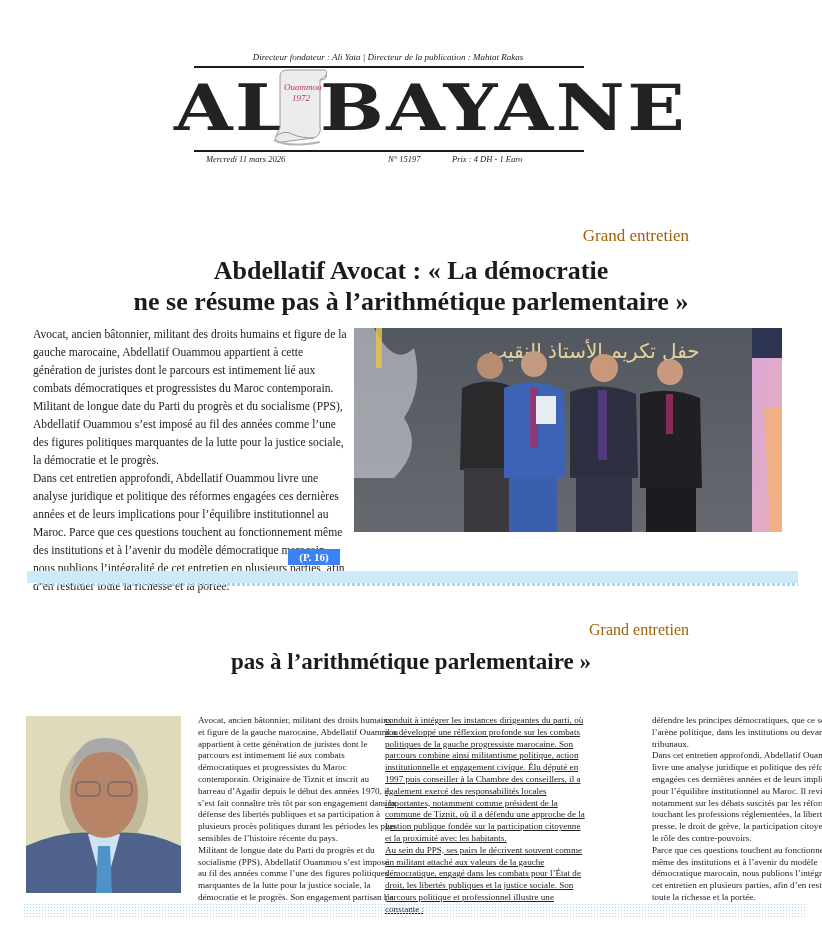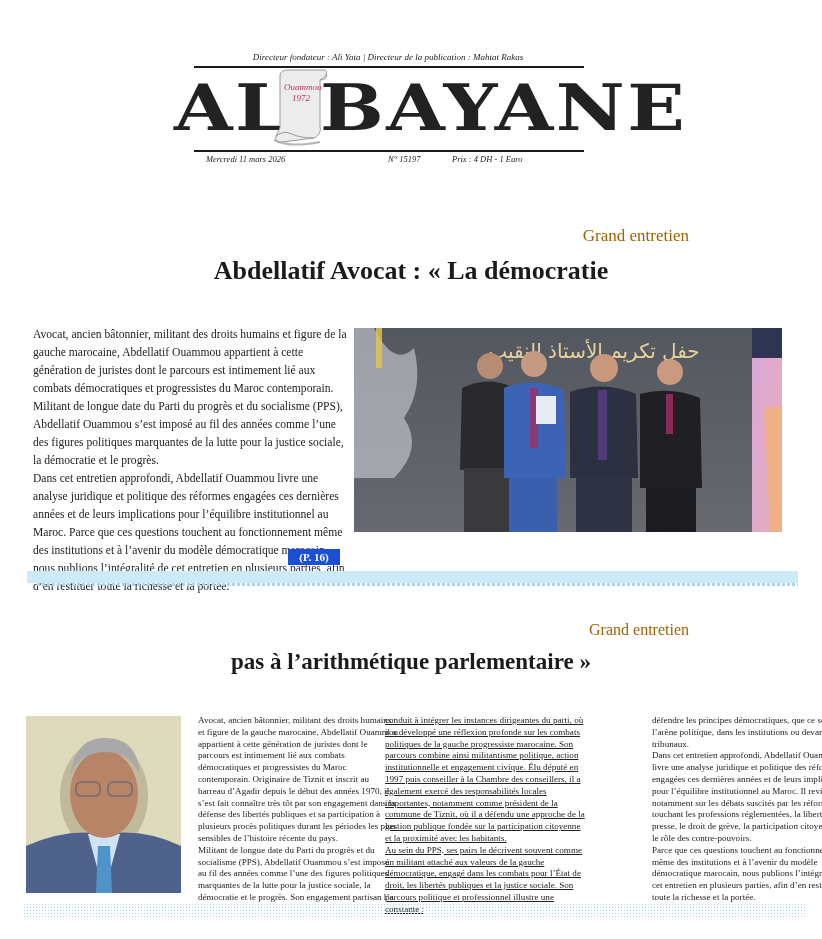--- a/index.html
+++ b/index.html
@@ -22,21 +22,21 @@
     .mast-number { left:218px; }
     .mast-price { left:282px; }
 
     
     .kicker { position:absolute; width:689px; text-align:right; font-size:17px; color:#a16207; }
     .headline { position:absolute; width:822px; text-align:center; font-weight:bold; color:#1b1b1b; line-height:30px; }
     .a1-kicker { top:226px; }
     .a1-headline { top:255px; font-size:26px; line-height:31px; }
     .a1-lead { position:absolute; left:33px; top:326px; width:314px; font-size:11.6px; line-height:18px; color:#222; }
     .a1-lead p { margin:0; }
-    .page-ref { position:absolute; left:288px; top:549px; width:52px; height:16px; background:#1d4ed8; color:#fff; font-size:11px; font-weight:bold; text-align:center; line-height:16px; }
+    .page-ref { position:absolute; left:288px; top:549px; width:52px; height:16px; background:#3b82f6; color:#fff; font-size:11px; font-weight:bold; text-align:center; line-height:16px; }
     .a1-photo { position:absolute; left:354px; top:328px; width:428px; height:204px; overflow:hidden; background:#5c6068; }
     .band { position:absolute; left:27px; top:571px; width:771px; height:12px; background:#cdeaf8; }
     .band-dots { position:absolute; left:37px; top:583px; width:761px; height:3px; background:repeating-linear-gradient(90deg,#a7d6f0 0 3px, transparent 3px 5px); }
 
     
     .a2-kicker { top:621px; font-size:16px; }
     .a2-headline { top:648px; font-size:23px; line-height:28px; }
     .a2-photo { position:absolute; left:26px; top:716px; width:155px; height:177px; overflow:hidden; background:#dcd8b8; }
     .a2-col { position:absolute; top:715px; width:200px; font-size:9.1px; line-height:11.8px; color:#222; }
     .a2-col p { margin:0; }
@@ -71,20 +71,21 @@
   </div>
   <div class="mast-rule bottom"></div>
   <div class="mast-info mast-date">Mercredi 11 mars 2026</div>
   <div class="mast-info mast-number">N° 15197</div>
   <div class="mast-info mast-price">Prix : 4 DH - 1 Euro</div>
 </div>
 
 <div class="kicker a1-kicker">Grand entretien</div>
 <div class="headline a1-headline">
   <div>Abdellatif Avocat : « La démocratie</div>
+  <div>ne se résume pas à l’arithmétique parlementaire »</div>
 </div>
 <div class="a1-lead">
   <p>Avocat, ancien bâtonnier, militant des droits humains et figure de la gauche marocaine, Abdellatif Ouammou appartient à cette génération de juristes dont le parcours est intimement lié aux combats démocratiques et progressistes du Maroc contemporain. Militant de longue date du Parti du progrès et du socialisme (PPS), Abdellatif Ouammou s’est imposé au fil des années comme l’une des figures politiques marquantes de la lutte pour la justice sociale, la démocratie et le progrès.</p>
   <p>Dans cet entretien approfondi, Abdellatif Ouammou livre une analyse juridique et politique des réformes engagées ces dernières années et de leurs implications pour l’équilibre institutionnel au Maroc. Parce que ces questions touchent au fonctionnement même des institutions et à l’avenir du modèle démocratique marocain, nous publions l’intégralité de cet entretien en plusieurs parties, afin d’en restituer toute la richesse et la portée.</p>
 </div>
 <div class="page-ref">(P. 16)</div>
 
 <div class="a1-photo">
   <svg width="428" height="238" viewBox="0 0 428 238">
     <defs>

